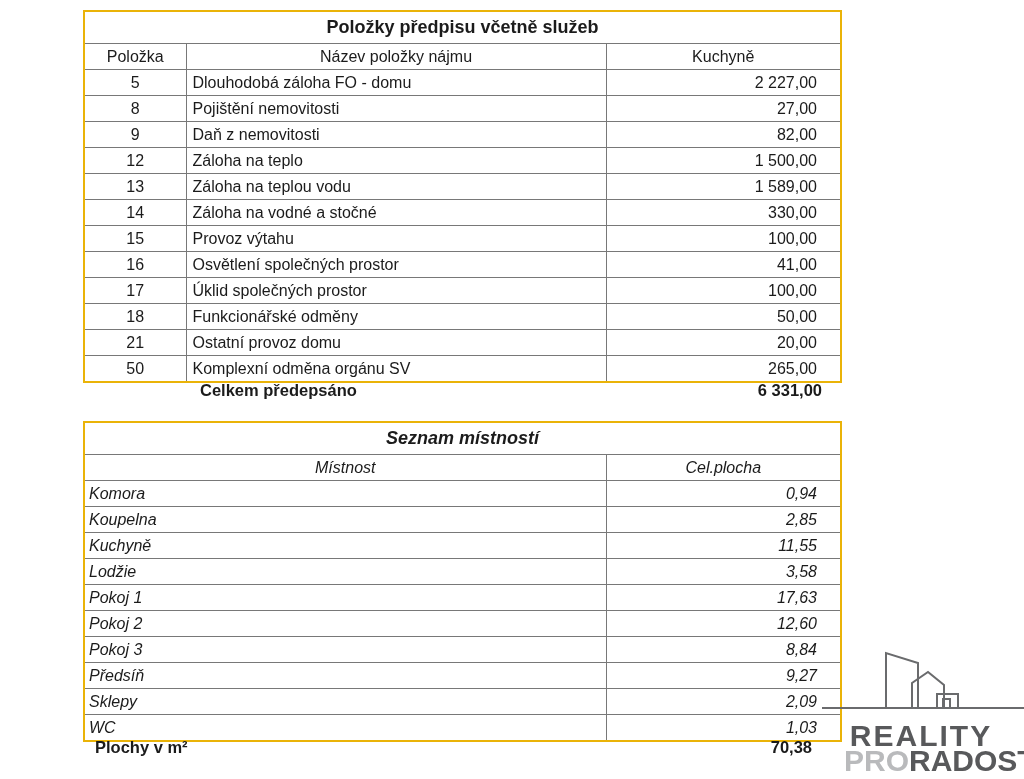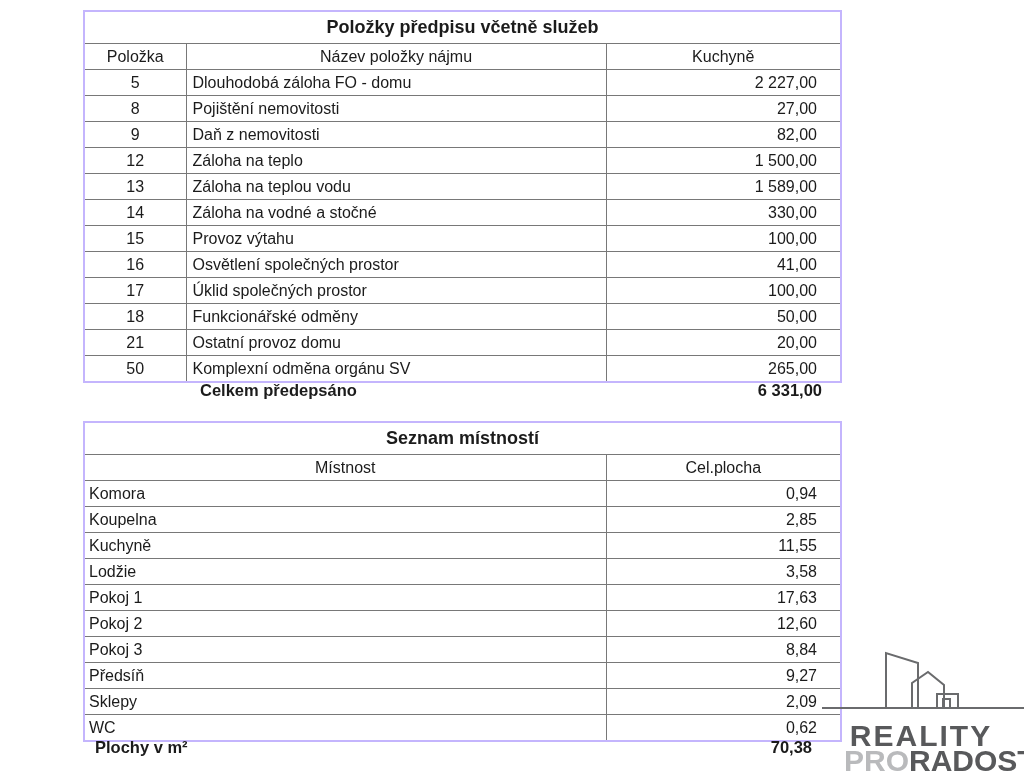--- a/index.html
+++ b/index.html
@@ -8,24 +8,24 @@
     background:#ffffff;
     position:relative;
     overflow:hidden;
     font-family:"Liberation Sans","DejaVu Sans",sans-serif;
     color:#1b1b1b;
   }
   table {
     position:absolute;
     border-collapse:collapse;
     table-layout:fixed;
-    border:2px solid #c4b5fd;
+    border:2px solid #eab308;
   }
   #charges-table { left:83px; top:10px; width:757px; }
-  #rooms-table   { left:83px; top:421px; width:757px; }
+  #rooms-table   { left:83px; top:421px; width:757px;font-style:italic; }
   td {
     border:1px solid #787878;
     font-size:16px;
     height:25px; line-height:25px;
     padding:0 6px;
     white-space:nowrap; overflow:hidden;
     font-weight:normal;
   }
   tr.title-row td {
     font-weight:bold; font-size:18px; text-align:center;
@@ -184,21 +184,21 @@
   <tr>
     <td class="name">Předsíň</td>
     <td class="num">9,27</td>
   </tr>
   <tr>
     <td class="name">Sklepy</td>
     <td class="num">2,09</td>
   </tr>
   <tr>
     <td class="name">WC</td>
-    <td class="num">0,62</td>
+    <td class="num">1,03</td>
   </tr>
 </tbody>
   </table>
 
 <div id="rooms-total" class="total-row">
   <span>Plochy v m²</span>
   <span>70,38</span>
 </div>
 
 <div class="logo">

